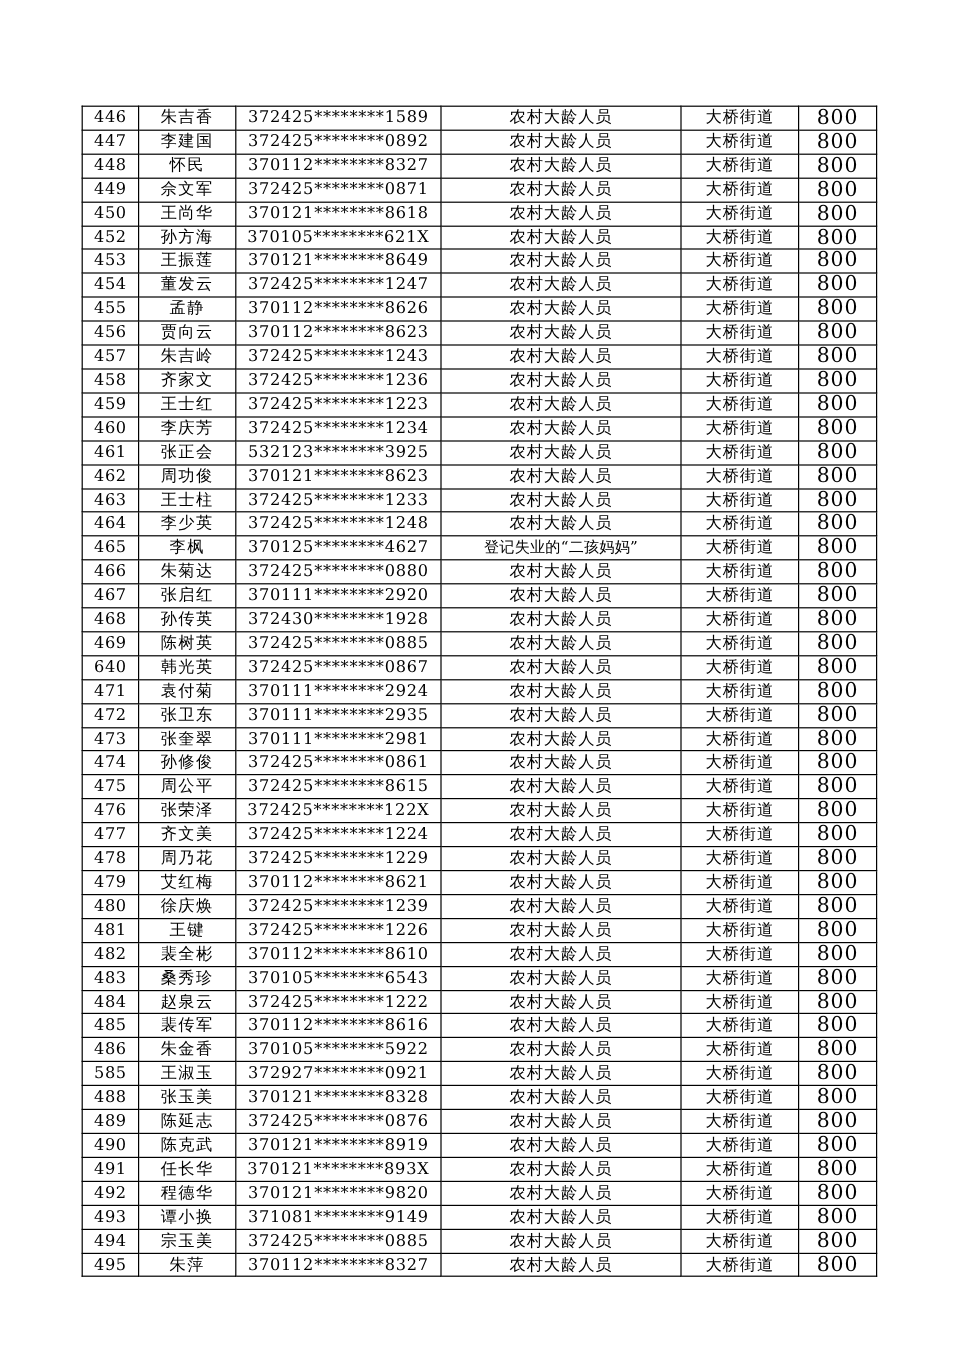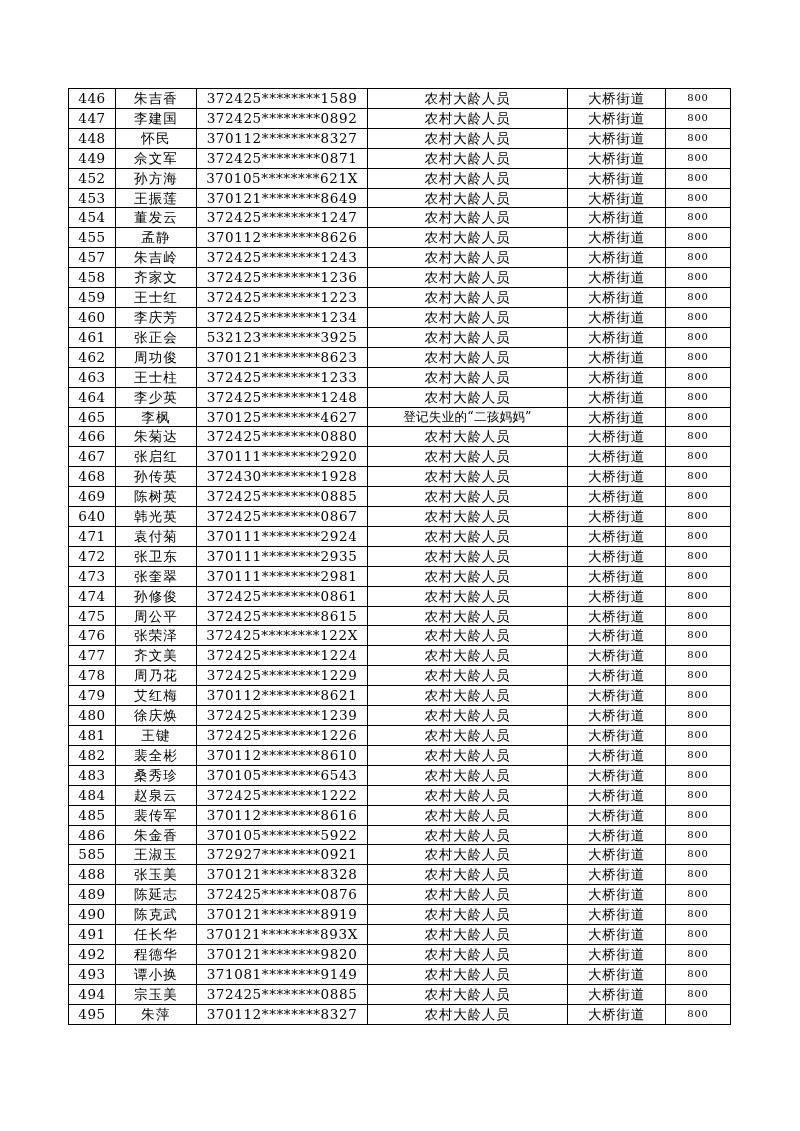--- a/index.html
+++ b/index.html
@@ -66,21 +66,21 @@
   td.cat.special {
     font-size: 12.6px;
     letter-spacing: 0.2px;
   }
   td.district {
     font-size: 13.5px;
     letter-spacing: 0.8px;
   }
   td.amount {
     font-family: "DejaVu Serif", "Liberation Serif", serif;
-    font-size: 10px;
+    font-size: 17px;
     letter-spacing: 0.8px;
   }
 </style>
 </head>
 <body>
 
 <div class="page">
   <div class="table-wrap">
     <table class="roster">
       <colgroup>
@@ -118,20 +118,28 @@
           </tr>
           <tr>
             <td class="seq">449</td>
             <td class="name">佘文军</td>
             <td class="idnum">372425********0871</td>
             <td class="cat">农村大龄人员</td>
             <td class="district">大桥街道</td>
             <td class="amount">800</td>
           </tr>
           <tr>
+            <td class="seq">450</td>
+            <td class="name">王尚华</td>
+            <td class="idnum">370121********8618</td>
+            <td class="cat">农村大龄人员</td>
+            <td class="district">大桥街道</td>
+            <td class="amount">800</td>
+          </tr>
+          <tr>
             <td class="seq">452</td>
             <td class="name">孙方海</td>
             <td class="idnum">370105********621X</td>
             <td class="cat">农村大龄人员</td>
             <td class="district">大桥街道</td>
             <td class="amount">800</td>
           </tr>
           <tr>
             <td class="seq">453</td>
             <td class="name">王振莲</td>
@@ -145,20 +153,28 @@
             <td class="name">董发云</td>
             <td class="idnum">372425********1247</td>
             <td class="cat">农村大龄人员</td>
             <td class="district">大桥街道</td>
             <td class="amount">800</td>
           </tr>
           <tr>
             <td class="seq">455</td>
             <td class="name">孟静</td>
             <td class="idnum">370112********8626</td>
+            <td class="cat">农村大龄人员</td>
+            <td class="district">大桥街道</td>
+            <td class="amount">800</td>
+          </tr>
+          <tr>
+            <td class="seq">456</td>
+            <td class="name">贾向云</td>
+            <td class="idnum">370112********8623</td>
             <td class="cat">农村大龄人员</td>
             <td class="district">大桥街道</td>
             <td class="amount">800</td>
           </tr>
           <tr>
             <td class="seq">457</td>
             <td class="name">朱吉岭</td>
             <td class="idnum">372425********1243</td>
             <td class="cat">农村大龄人员</td>
             <td class="district">大桥街道</td>

